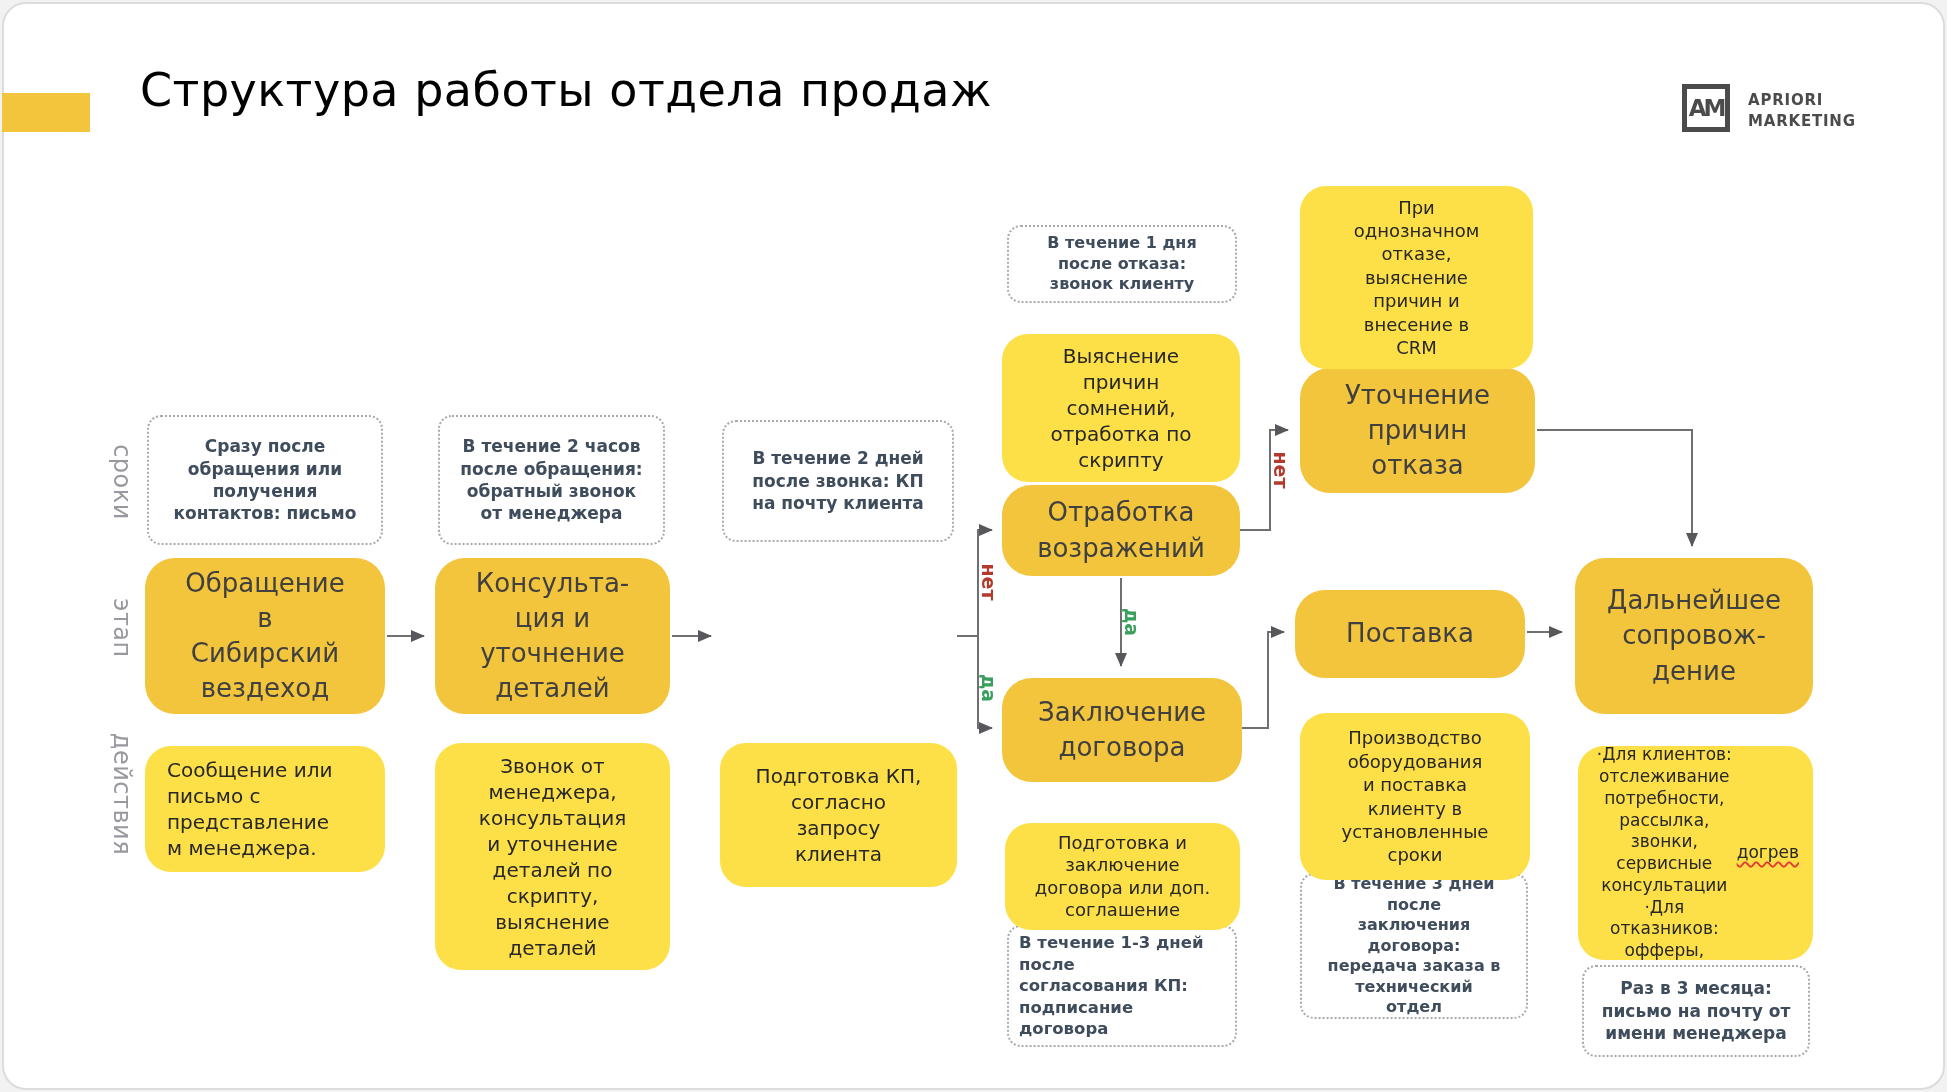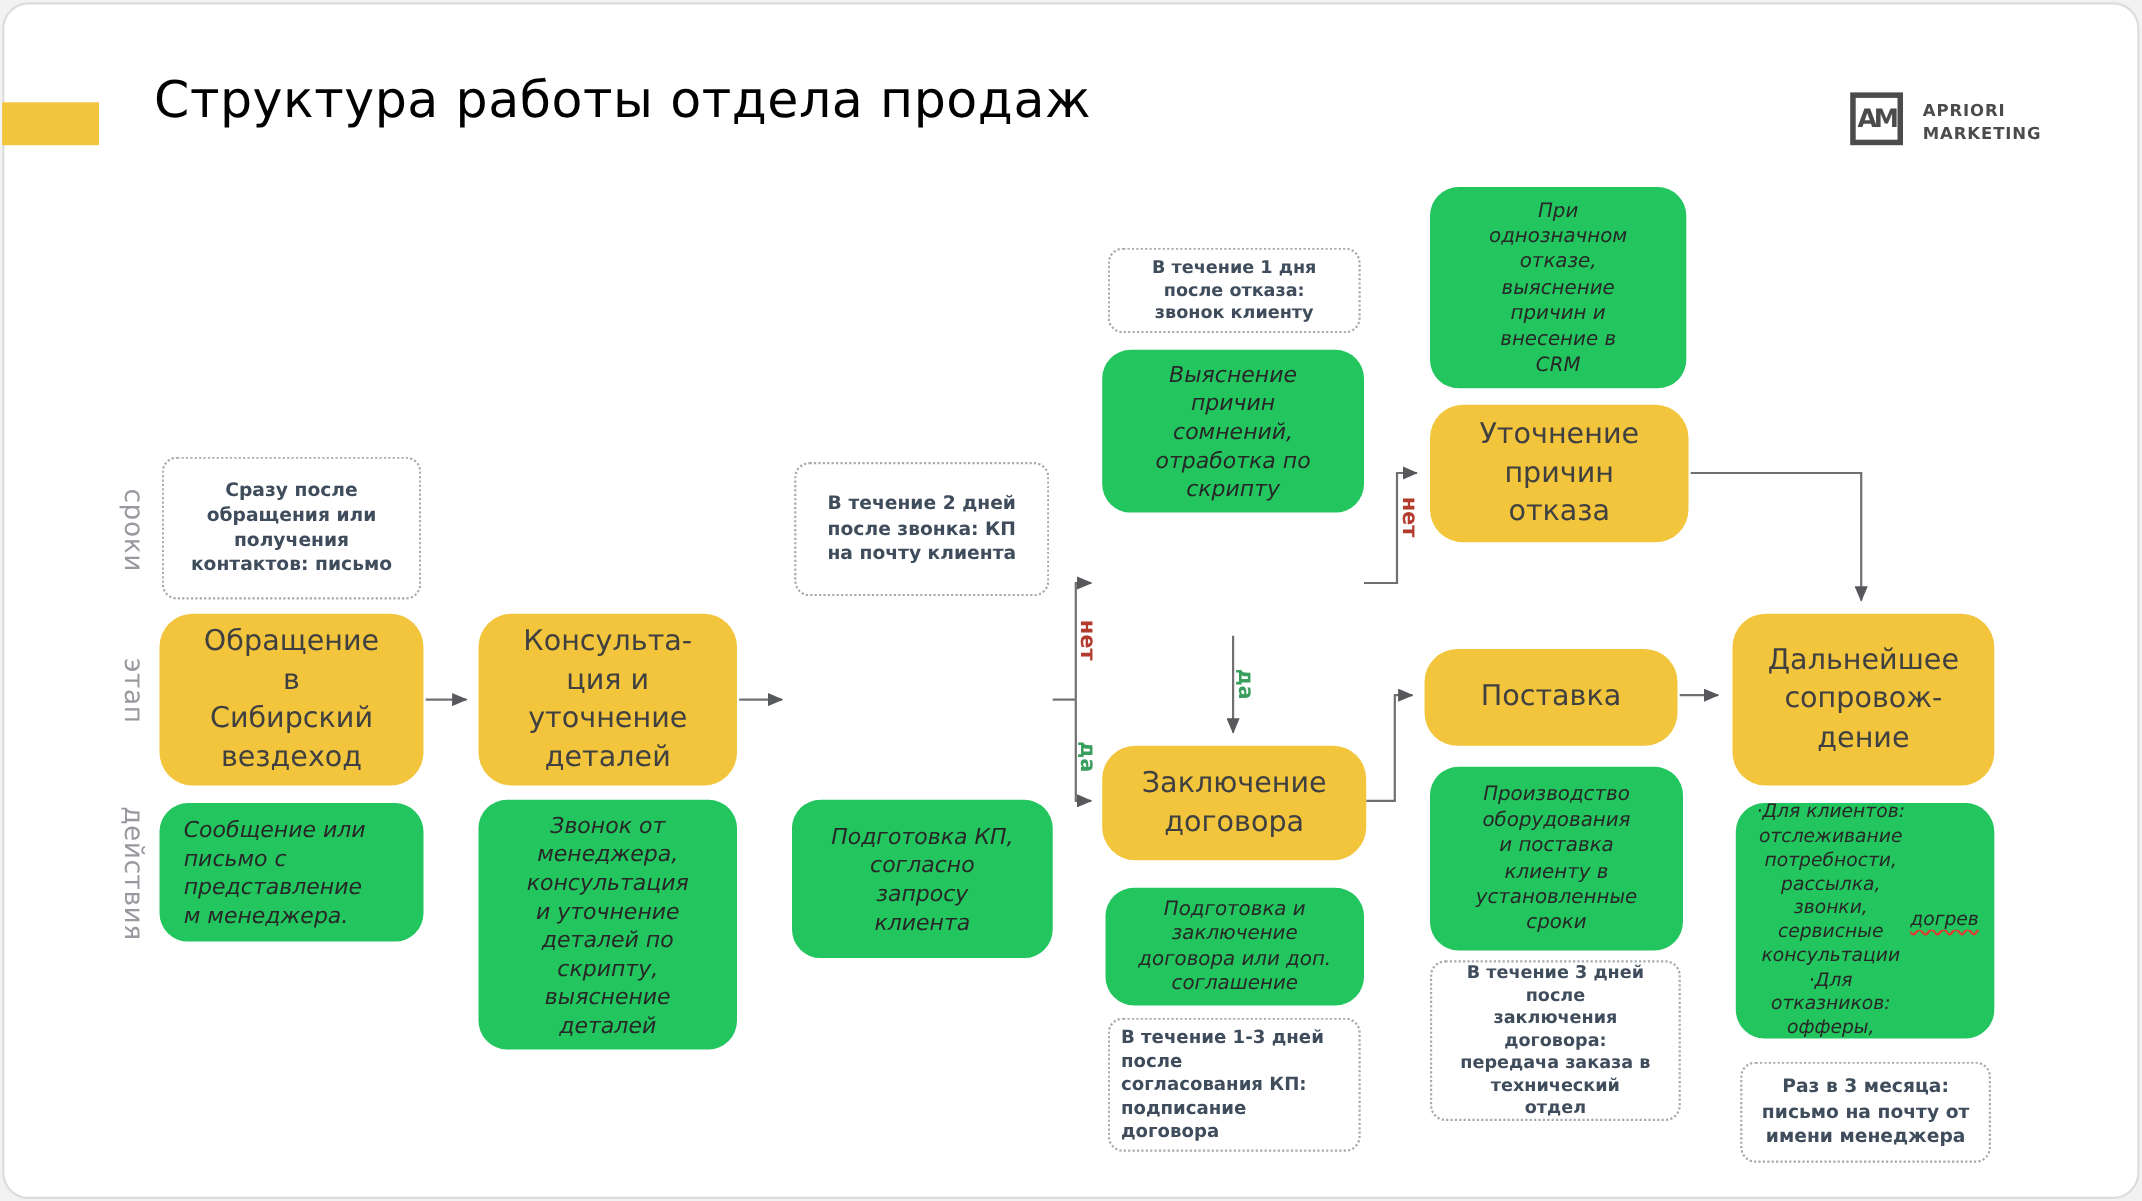--- a/index.html
+++ b/index.html
@@ -41,24 +41,24 @@
     white-space:pre-line; font-weight:600; color:#3f4c5c; font-size:17px;
     line-height:1.32; padding:6px 10px; box-sizing:border-box;
   }
   .stage-box {
     position:absolute; background:#F2C53D; border-radius:30px;
     display:flex; align-items:center; justify-content:center; text-align:center;
     white-space:pre-line; font-size:26px; line-height:1.35; font-weight:500;
     color:#404040; box-sizing:border-box; padding:8px;
   }
   .action-box {
-    position:absolute; background:#22c55e; border-radius:26px;
+    position:absolute; background:#fde047; border-radius:26px;
     display:flex; align-items:center; justify-content:center; text-align:center;
-    white-space:pre-line; font-style:italic; font-size:20px; line-height:1.3;
-    font-weight:500; color:#272727; box-sizing:border-box; padding:10px 14px;
+    white-space:pre-line; font-size:20px; line-height:1.3;
+    font-weight:500; color:#272727; box-sizing:border-box; padding:10px 14px;margin-top:16px;
   }
   .left-text { text-align:left; justify-content:flex-start; }
   .fs16 { font-size:16px; } .fs165 { font-size:16.5px; line-height:1.3; }
   .fs17 { font-size:17px; line-height:1.28; } .fs18 { font-size:18px; }
   .tight { line-height:1.25; padding:8px; }
   
   .edge-label {
     position:absolute; width:50px; height:24px; display:flex; align-items:center;
     justify-content:center; font-size:19px; font-weight:600; transform:rotate(90deg);
   }
@@ -108,20 +108,24 @@
   </svg>
 
   <div class="row-label" style="left:57px; top:462px;">сроки</div>
   <div class="row-label" style="left:57px; top:608px;">этап</div>
   <div class="row-label" style="left:57px; top:774px;">действия</div>
 
   <div class="dashed-box" style="left:147px; top:415px; width:236px; height:130px;">Сразу после
 обращения или
 получения
 контактов: письмо</div>
+  <div class="dashed-box" style="left:438px; top:415px; width:227px; height:130px;">В течение 2 часов
+после обращения:
+обратный звонок
+от менеджера</div>
   <div class="dashed-box" style="left:722px; top:420px; width:232px; height:122px;">В течение 2 дней
 после звонка: КП
 на почту клиента</div>
   <div class="dashed-box fs16" style="left:1007px; top:225px; width:230px; height:78px; line-height:1.3;">В течение 1 дня
 после отказа:
 звонок клиенту</div>
   <div class="dashed-box fs165 left-text" style="left:1007px; top:925px; width:230px; height:122px;">В течение 1-3 дней
 после
 согласования КП:
 подписание
@@ -138,20 +142,22 @@
 имени менеджера</div>
 
   <div class="stage-box" style="left:145px; top:558px; width:240px; height:156px;">Обращение
 в
 Сибирский
 вездеход</div>
   <div class="stage-box" style="left:435px; top:558px; width:235px; height:156px;">Консульта-
 ция и
 уточнение
 деталей</div>
+  <div class="stage-box" style="left:1002px; top:485px; width:238px; height:91px;">Отработка
+возражений</div>
   <div class="stage-box" style="left:1002px; top:678px; width:240px; height:104px;">Заключение
 договора</div>
   <div class="stage-box" style="left:1300px; top:368px; width:235px; height:125px;">Уточнение
 причин
 отказа</div>
   <div class="stage-box" style="left:1575px; top:558px; width:238px; height:156px;">Дальнейшее
 сопровож-
 дение</div>
   <div class="stage-box" style="left:1295px; top:590px; width:230px; height:88px;">Поставка</div>
 

